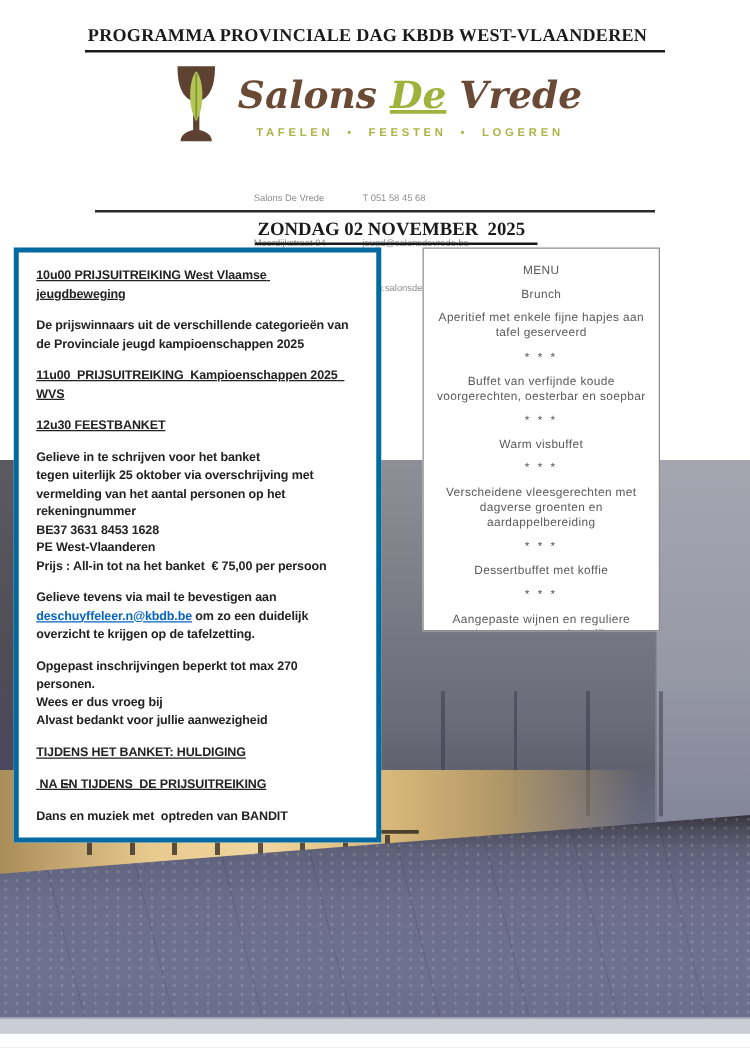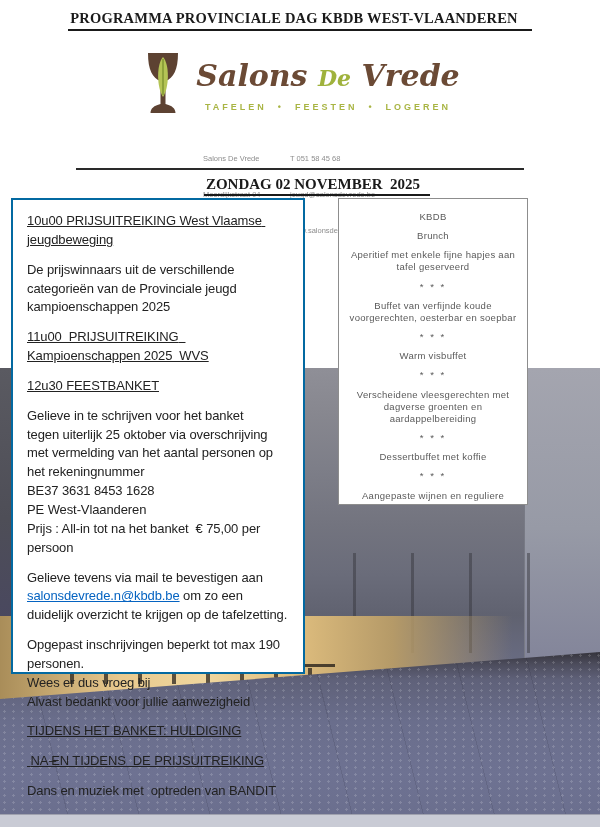--- a/index.html
+++ b/index.html
@@ -1,30 +1,30 @@
 <!DOCTYPE html>
 <html><head>
 <meta charset="utf-8">
 <style>
   html,body{margin:0;padding:0;background:#e8e8e8;}
   .sheet{position:relative;width:600px;height:838px;background:#ffffff;overflow:hidden;
          font-family:"Liberation Sans",sans-serif;}
 
   
-  .title-wrap{position:absolute;top:9px;left:0;width:600px;text-align:center;}
+  .title-wrap{position:absolute;top:20px;left:0;width:600px;text-align:center;}
   .doc-title{display:inline-block;font-family:"Liberation Serif",serif;font-weight:700;
              font-size:14.5px;color:#1a1a1a;border-bottom:2px solid #1a1a1a;
              padding:0 14px 2px 2px;letter-spacing:.2px;white-space:pre;}
 
   .logo-block{position:absolute;top:52px;left:0;width:600px;display:flex;
               justify-content:center;align-items:center;gap:10px;}
   .logo-text{display:flex;flex-direction:column;align-items:center;}
   .wordmark{font-family:"DejaVu Serif",serif;font-style:italic;font-weight:700;
             font-size:30px;line-height:34px;color:#6b4a35;white-space:pre;}
-  .wordmark .de{color:#9fb23c;font-size:22px;}
+  .wordmark .de{color:#9fb23c;font-size:30px;text-decoration:underline;}
   .tagline{margin-top:7px;font-size:9px;font-weight:700;letter-spacing:3px;
            color:#a9b544;white-space:pre;}
 
   .contact{position:absolute;top:129px;left:203px;width:320px;font-size:7.5px;
            line-height:12px;color:#8d8d8d;}
   .contact .col{position:absolute;top:0;}
   .contact .col.c1{left:0;}
   .contact .col.c2{left:87px;}
   .contact div{white-space:pre;}
 
@@ -60,22 +60,22 @@
          background-image:
             radial-gradient(circle,rgba(255,255,255,.16) 1px,rgba(0,0,0,0) 1.4px),
             repeating-linear-gradient(76deg,rgba(0,0,0,0) 0 68px,rgba(25,25,40,.12) 68px 69px),
             linear-gradient(180deg,#35343c 0%,#4c4c5c 7%,#5f6179 16%,#6a6e8c 40%,#6e7292 70%,#6a6e8d 100%);
          background-size:9px 7px,auto,auto;}
   .photo .bottom-strip{position:absolute;left:0;top:446px;width:600px;height:12px;
          background:#c9cbd5;border-top:1px solid #9fa1ae;}
 
   
   .left-panel{position:absolute;left:11px;top:198px;width:294px;height:476px;z-index:2;
-              background:#fff;border:2px solid #0369a1;box-sizing:border-box;
-              padding:12px 14px;color:#222;font-weight:400;font-size:13px;
+              background:#fff;border:4px solid #0369a1;box-sizing:border-box;
+              padding:12px 14px;color:#222;font-weight:700;font-size:10px;
               line-height:1.45;letter-spacing:-.1px;}
   .left-panel .h{text-decoration:underline;margin:0 0 11px 0;white-space:pre-wrap;}
   .left-panel .p{margin:0 0 11px 0;white-space:pre-wrap;}
   .bullet-row{position:relative;margin:0 0 11px 0;padding-left:60px;}
   .bullet-row .dash{position:absolute;left:22px;top:0;}
   .bullet-row .btxt{white-space:pre-wrap;}
   .email-link{color:#0563c1;text-decoration:underline;cursor:pointer;}
 
   
   .menu-panel{position:absolute;left:338px;top:198px;width:190px;height:307px;z-index:2;
@@ -144,34 +144,34 @@
   <div class="left-panel">
     <div class="h">10u00 PRIJSUITREIKING West Vlaamse jeugdbeweging</div>
     <div class="p">De prijswinnaars uit de verschillende categorieën van de Provinciale jeugd kampioenschappen 2025</div>
     <div class="h">11u00  PRIJSUITREIKING  Kampioenschappen 2025  WVS</div>
     <div class="h">12u30 FEESTBANKET</div>
     <div class="p">Gelieve in te schrijven voor het banket
 tegen uiterlijk 25 oktober via overschrijving met vermelding van het aantal personen op het rekeningnummer
 BE37 3631 8453 1628
 PE West-Vlaanderen
 Prijs : All-in tot na het banket  € 75,00 per persoon</div>
-    <div class="p"><span>Gelieve tevens via mail te bevestigen aan </span><span class="email-link">salonsdevrede.n@kbdb.be</span><span> om zo een duidelijk overzicht te krijgen op de tafelzetting.</span></div>
-    <div class="p">Opgepast inschrijvingen beperkt tot max 190 personen.
+    <div class="p"><span>Gelieve tevens via mail te bevestigen aan </span><span class="email-link">deschuyffeleer.n@kbdb.be</span><span> om zo een duidelijk overzicht te krijgen op de tafelzetting.</span></div>
+    <div class="p">Opgepast inschrijvingen beperkt tot max 270 personen.
 Wees er dus vroeg bij
 Alvast bedankt voor jullie aanwezigheid</div>
     <div class="h">TIJDENS HET BANKET: HULDIGING</div>
     <div class="bullet-row">
       <span class="dash">–</span>
     </div>
     <div class="h"> NA EN TIJDENS  DE PRIJSUITREIKING</div>
     <div class="p">Dans en muziek met  optreden van BANDIT</div>
   </div>
 
   <div class="menu-panel">
-    <div class="mt">KBDB</div>
+    <div class="mt">MENU</div>
     <div class="mt">Brunch</div>
     <div class="mt">Aperitief met enkele fijne hapjes aan tafel geserveerd</div>
     <div class="mt menu-sep">* * *</div>
     <div class="mt">Buffet van verfijnde koude voorgerechten, oesterbar en soepbar</div>
     <div class="mt menu-sep">* * *</div>
     <div class="mt">Warm visbuffet</div>
     <div class="mt menu-sep">* * *</div>
     <div class="mt">Verscheidene vleesgerechten met dagverse groenten  en aardappelbereiding</div>
     <div class="mt menu-sep">* * *</div>
     <div class="mt">Dessertbuffet met koffie</div>

